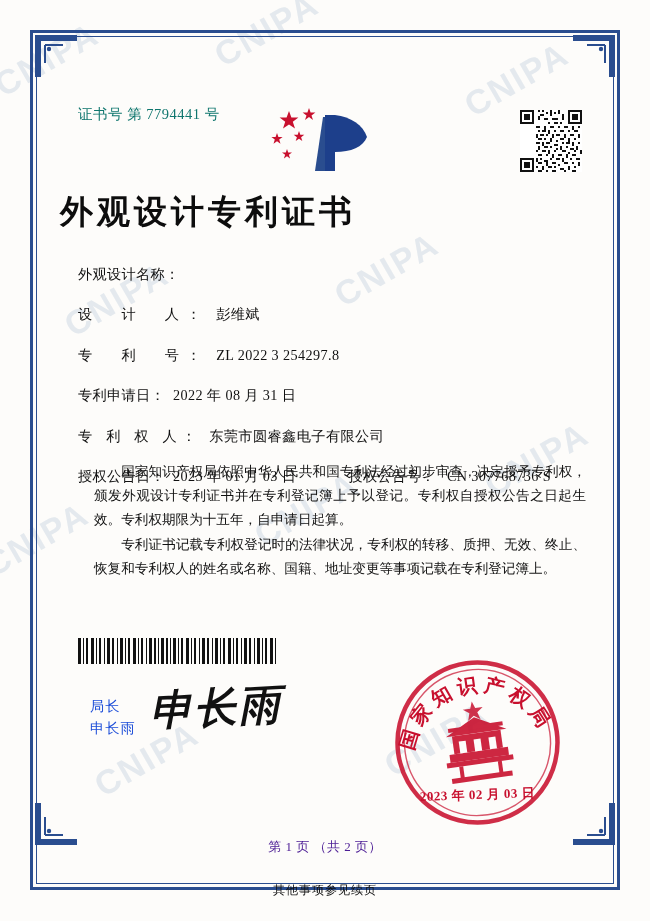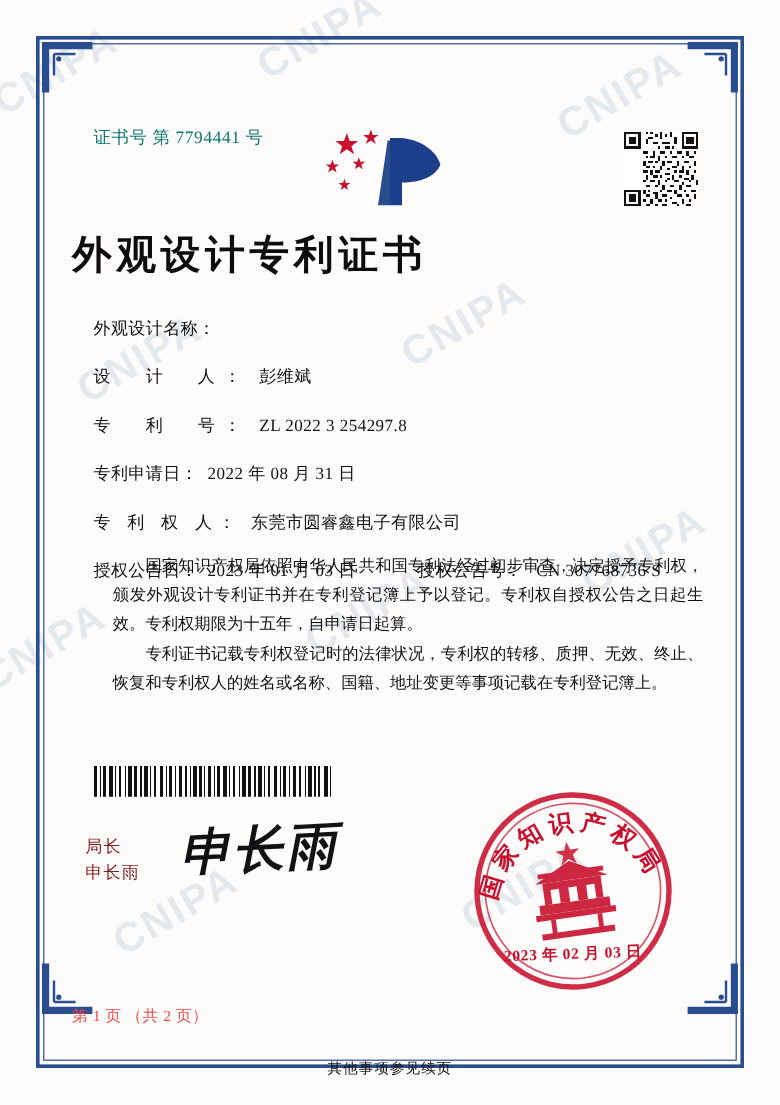--- a/index.html
+++ b/index.html
@@ -176,25 +176,25 @@
   .barcode {
     position: absolute;
     left: 18px;
     top: 578px;
     width: 200px;
     height: 26px;
   }
 
   .signature-block {
     position: absolute;
-    left: 11px;
+    left: 30px;
     top: 635px;
     font-size: 14.2px;
     line-height: 1.55;
-    color: #7f1d1d;
+    color: #1d4ed8;
     letter-spacing: 1px;
   }
 
   .handwriting {
     position: absolute;
     left: 90px;
     top: 620px;
     font-family: "DejaVu Serif", serif;
     font-size: 42px;
     font-style: italic;
@@ -224,23 +224,23 @@
     font-weight: bold;
     letter-spacing: 0.5px;
     transform: rotate(-2deg);
   }
 
   .page-number {
     position: absolute;
     left: 0;
     right: 0;
     top: 778px;
-    text-align: left;
+    text-align: center;
     font-size: 13px;
-    color: #ef4444;
+    color: #4c1d95;
     letter-spacing: 0.5px;
   }
 
   .footer-note {
     position: absolute;
     left: 0;
     right: 0;
     top: 882px;
     text-align: center;
     font-size: 12px;

